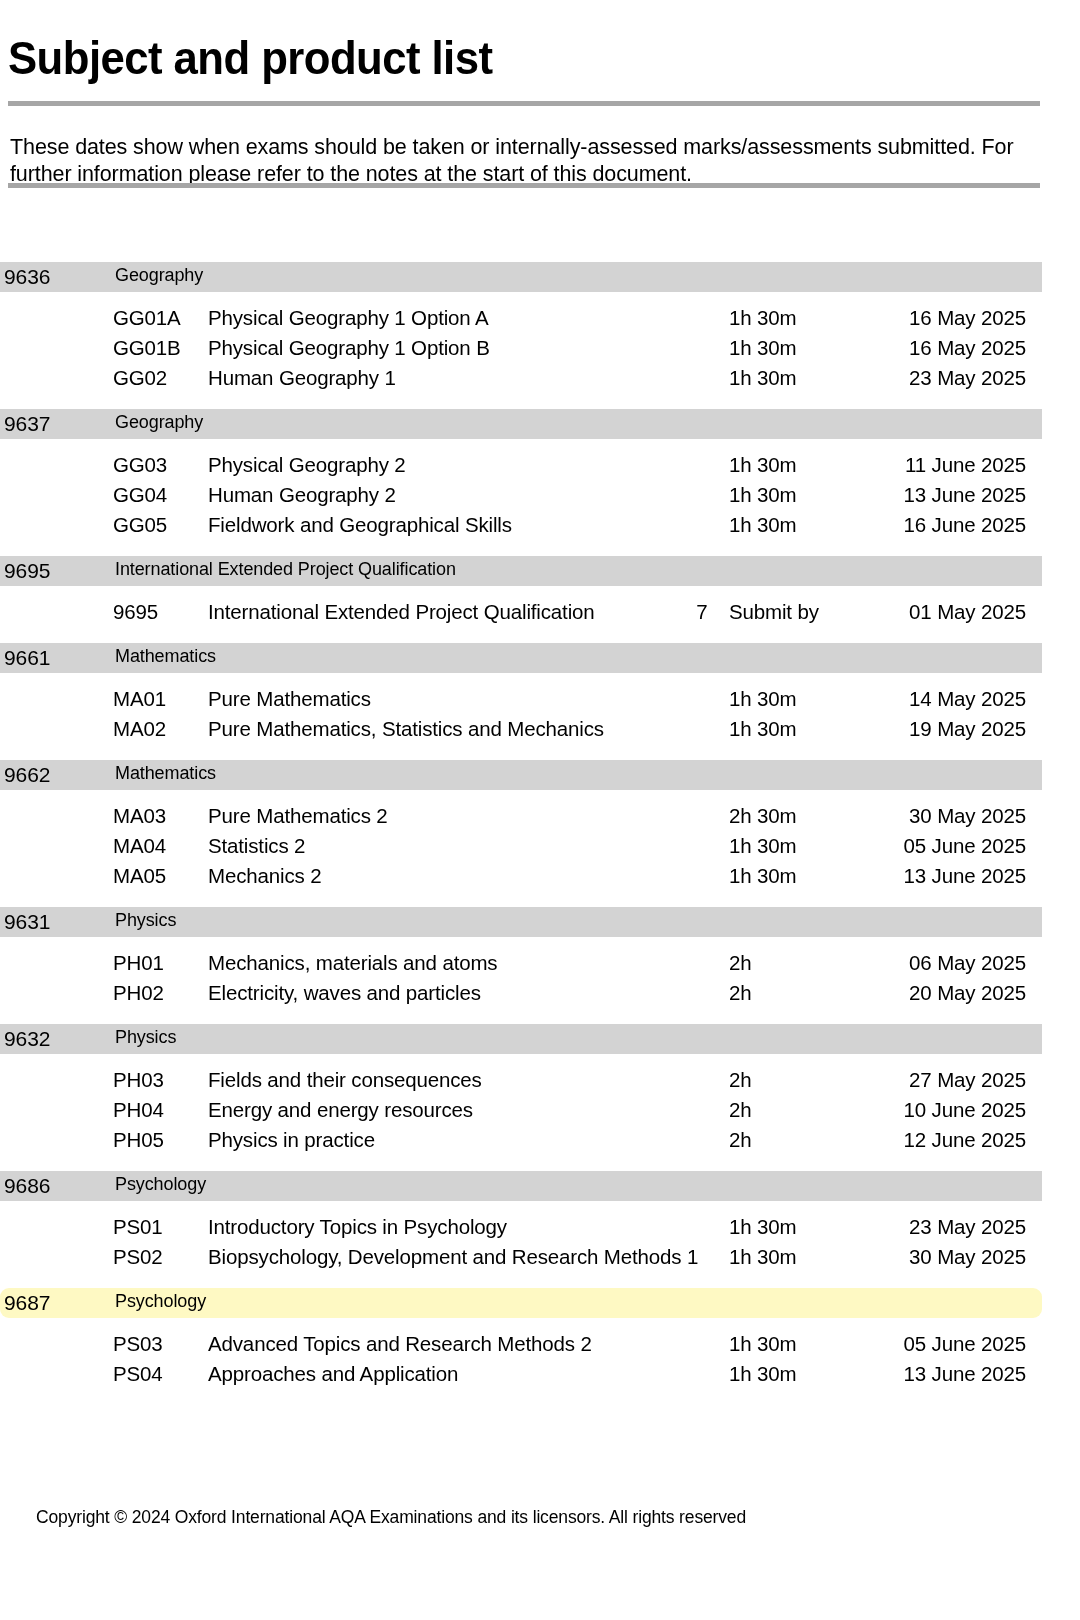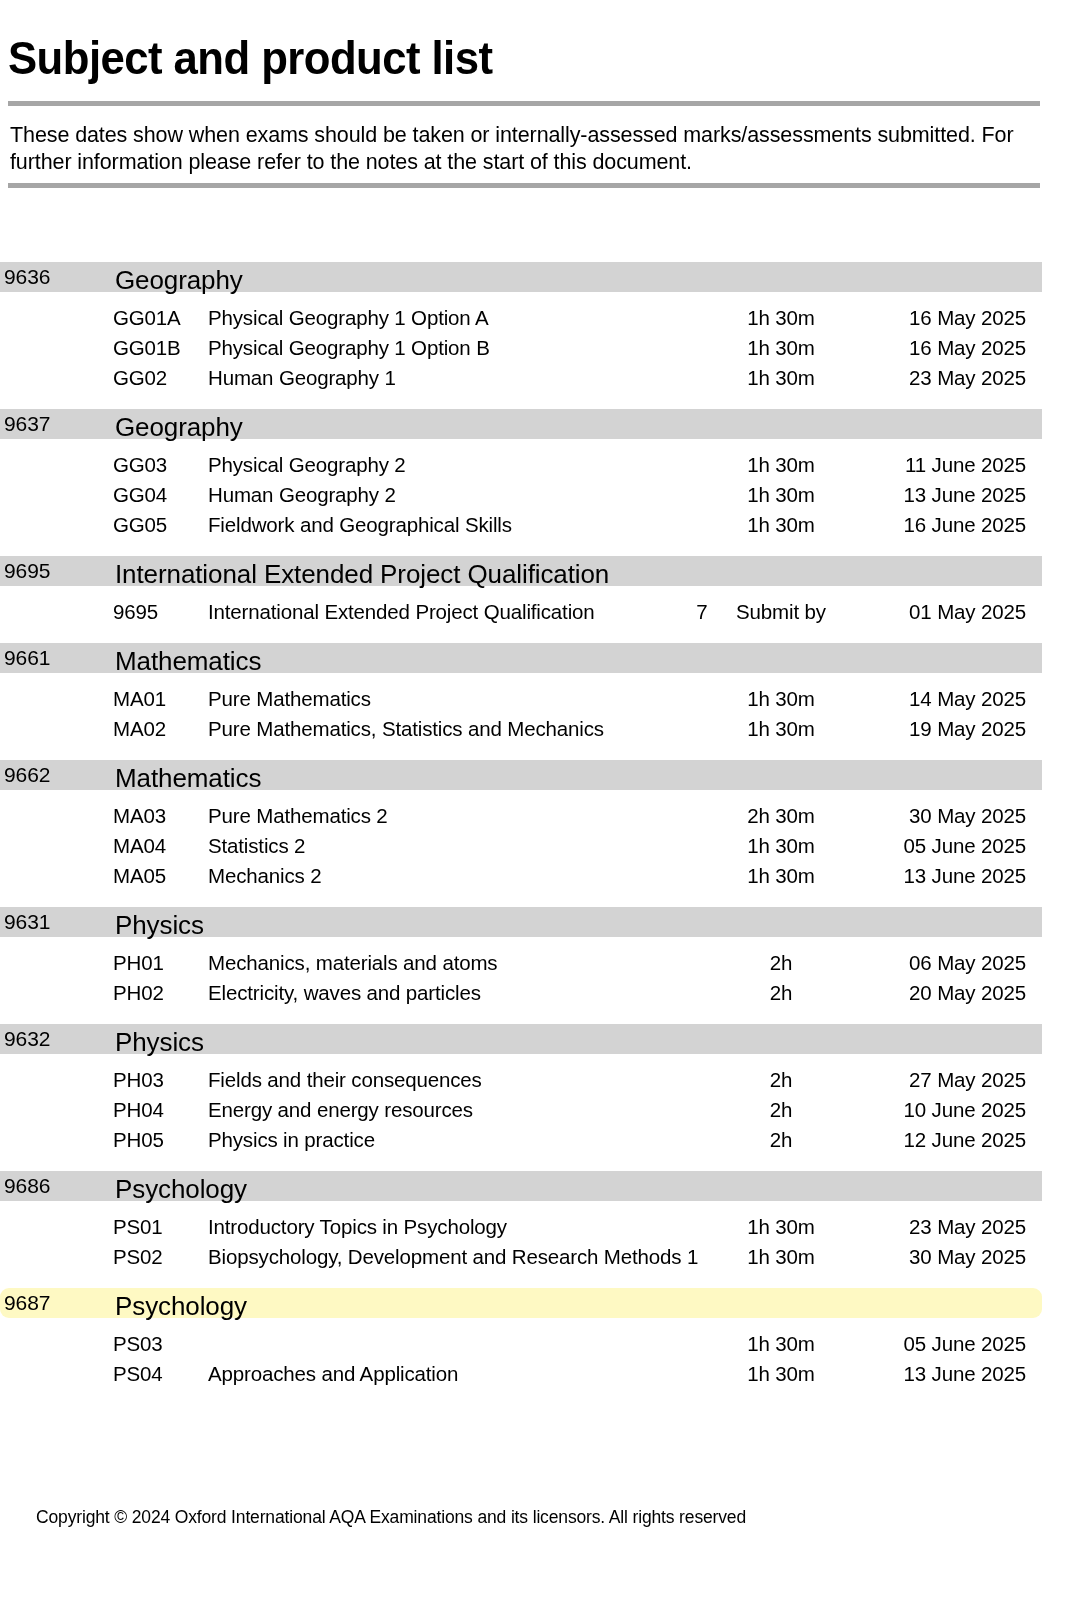--- a/index.html
+++ b/index.html
@@ -44,21 +44,21 @@
     height: 5px;
     background: #a6a6a6;
   }
   .rule-top { top: 101px; }
   .rule-bottom { top: 183px; }
 
   
   .intro {
     position: absolute;
     left: 10px;
-    top: 100px;
+    top: 112px;
     width: 1030px;
     font-size: 21.5px;
     line-height: 27px;
     letter-spacing: -0.1px;
   }
 
   
   .col-head {
     position: absolute;
     left: 0;
@@ -94,21 +94,21 @@
     position: absolute;
     left: 4px;
     top: 3px;
     font-size: 21px;
     letter-spacing: -0.1px;
   }
   .section-band .sec-name {
     position: absolute;
     left: 115px;
     top: 3px;
-    font-size: 26px;
+    font-size: 18px;
     letter-spacing: -0.1px;
   }
 
   .rows {
     position: relative;
     padding-top: 14px;
     padding-left: 18px;
   }
   .prow {
     position: relative;
@@ -130,24 +130,24 @@
   }
   .prow .c-notes {
     position: absolute;
     left: 620px;
     top: 0;
     width: 128px;
     text-align: center;
   }
   .prow .c-duration {
     position: absolute;
-    left: 672px;
+    left: 711px;
     top: 0;
     width: 182px;
-    text-align: center;
+    text-align: left;
   }
   .prow .c-date {
     position: absolute;
     left: 848px;
     top: 0;
     width: 160px;
     text-align: right;
   }
 
   
@@ -387,20 +387,21 @@
         </div>
       </div>
       <div class="group">
         <div class="section-band" style="background: #fef9c3; border-radius: 9px;">
           <span class="sec-code">9687</span>
           <span class="sec-name">Psychology</span>
         </div>
         <div class="rows">
           <div class="prow">
             <span class="c-code">PS03</span>
+            <span class="c-desc">Advanced Topics and Research Methods 2</span>
             <span class="c-notes"></span>
             <span class="c-duration">1h 30m</span>
             <span class="c-date">05 June 2025</span>
           </div>
           <div class="prow">
             <span class="c-code">PS04</span>
             <span class="c-desc">Approaches and Application</span>
             <span class="c-notes"></span>
             <span class="c-duration">1h 30m</span>
             <span class="c-date">13 June 2025</span>

